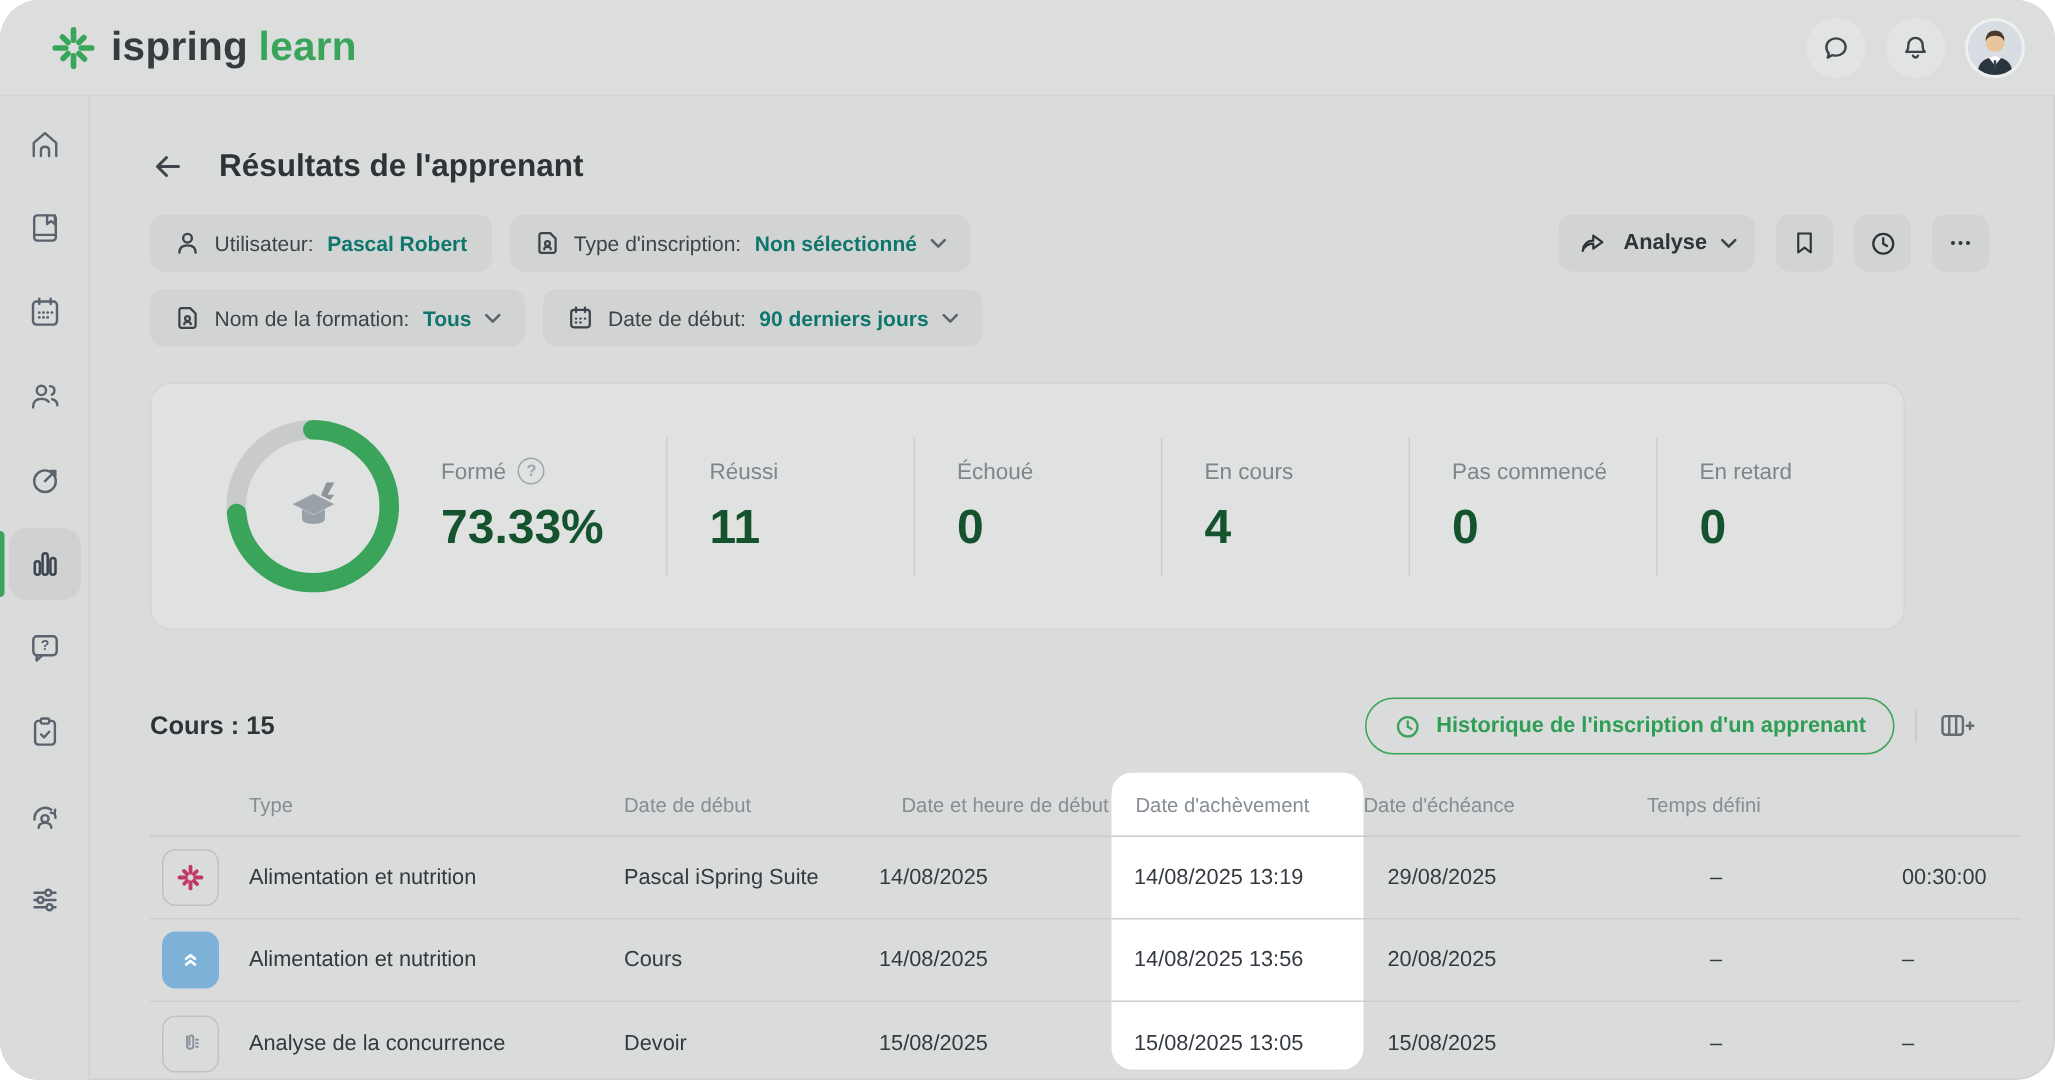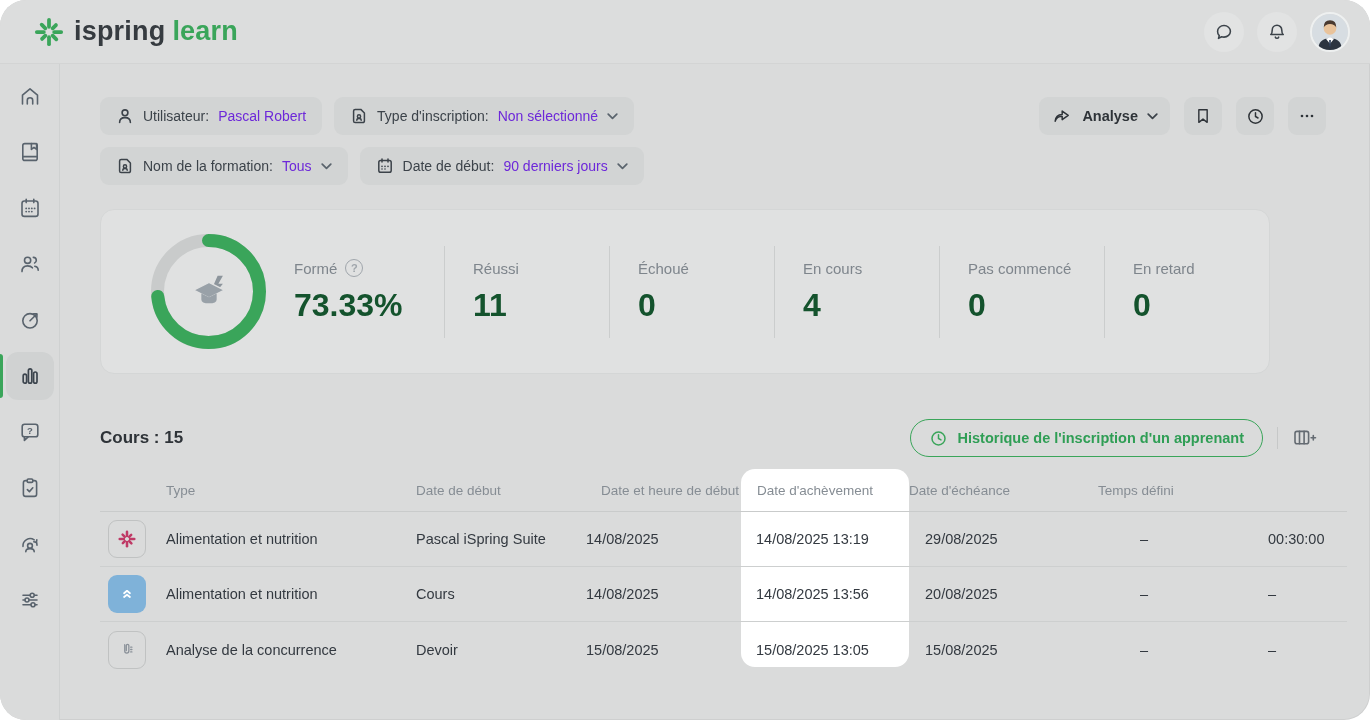--- a/index.html
+++ b/index.html
@@ -33,21 +33,21 @@
 
   
   .main { position:absolute; left:60px; top:64px; right:0; bottom:0; padding:33px 23px 0 40px; }
   .title-row { display:flex; align-items:center; gap:22px; height:28px; margin-bottom:18px; }
   .title-row h1 { font-size:21px; font-weight:700; color:#2e3338; margin:0; }
   .back-btn { cursor:pointer; display:flex; align-items:center; }
 
   .filters-row { display:flex; gap:12px; margin-bottom:12px; align-items:center; }
   .chip { height:38px; background:#d2d4d4; border-radius:9px; display:flex; align-items:center;
     gap:9px; padding:0 16px; font-size:14px; color:#3c434a; white-space:nowrap; cursor:pointer; }
-  .chip b { font-weight:400; color:#6d28d9; }
+  .chip b { font-weight:700; color:#0f766e; }
   .chip.add { font-weight:700; color:#2e3338; }
   .toolbar { margin-left:auto; display:flex; gap:14px; margin-right:21px; }
   .tool-btn { height:38px; background:#d2d4d4; border-radius:9px; display:flex; align-items:center;
     justify-content:center; gap:9px; padding:0 12px; font-size:14.5px; font-weight:700;
     color:#2e3338; cursor:pointer; }
   .tool-btn.square { width:38px; padding:0; }
 
   
   .stats-card { width:1170px; height:165px; background:#e0e1e1; border:1px solid #d4d6d6;
     border-radius:14px; display:flex; align-items:center; padding-left:50px; margin-top:24px; }
@@ -217,20 +217,28 @@
         <path d="M5 7.2 H19 M5 12 H19 M5 16.8 H19"></path>
         <circle cx="14.2" cy="7.2" r="2" fill="#dadbdb"></circle>
           <circle cx="9" cy="12" r="2" fill="#dadbdb"></circle>
           <circle cx="15" cy="16.8" r="2" fill="#dadbdb"></circle>
       </svg>
     </div>
   </nav>
 
   <main class="main">
 
+    <div class="title-row">
+      <span class="back-btn">
+        <svg width="24" height="24" viewBox="0 0 24 24" fill="none" stroke="#3d444b" stroke-width="2" stroke-linecap="round" stroke-linejoin="round">
+          <path d="M19 12 H5 M11 6 L5 12 L11 18"></path>
+        </svg>
+      </span>
+      <h1>Résultats de l'apprenant</h1>
+    </div>
 
     <div class="filters-row">
       <div class="chip">
         <svg width="18" height="18" viewBox="0 0 18 18" fill="none" stroke="#3c434a" stroke-width="1.6" stroke-linecap="round">
           <circle cx="9" cy="5.8" r="2.9"></circle>
             <path d="M3.6 15.4 Q3.6 10.6 9 10.6 Q14.4 10.6 14.4 15.4"></path>
         </svg>
         <span>Utilisateur:</span>
         <b>Pascal Robert</b>
       </div>

